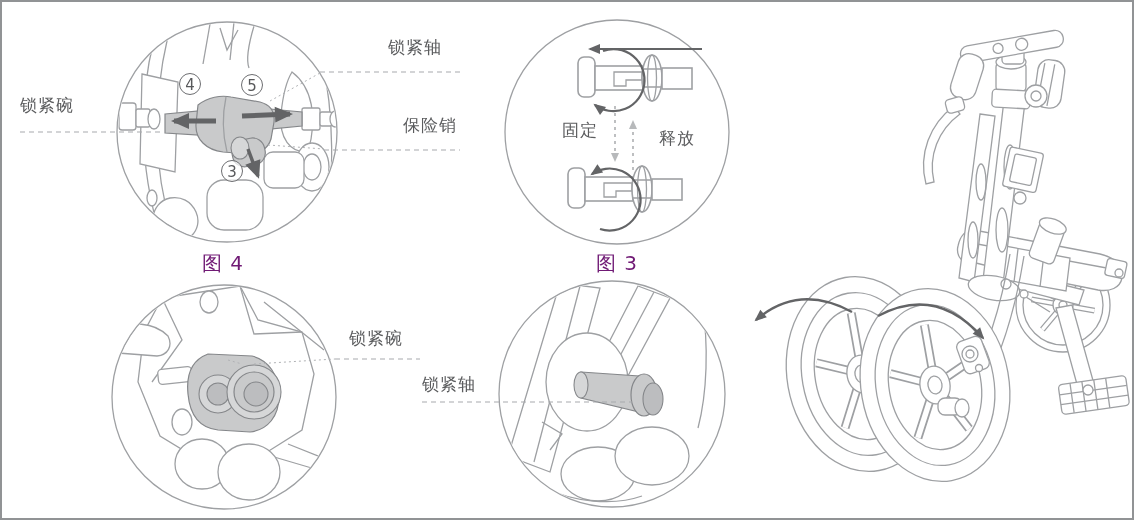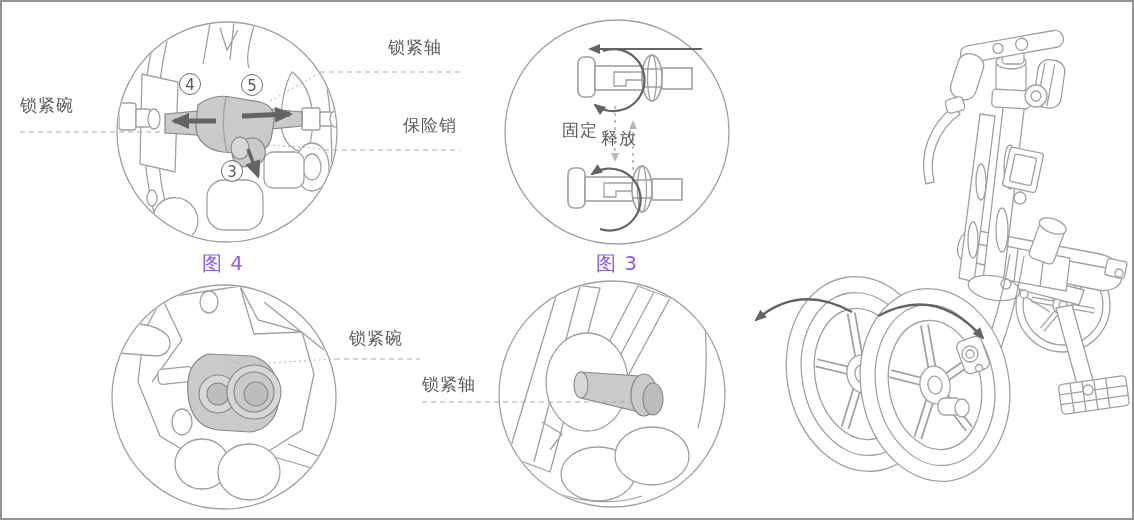--- a/index.html
+++ b/index.html
@@ -16,21 +16,21 @@
   .lbl{
     position:absolute;
     color:#5b5c5e;
     font-size:17px;
     letter-spacing:1px;
     white-space:nowrap;
     line-height:1.1;
   }
   .cap{
     position:absolute;
-    color:#8b5cf6;
+    color:#701a75;
     font-size:20px;
     letter-spacing:1px;
     white-space:nowrap;
   }
   .stepnum{
     position:absolute;
     width:22px;height:22px;
     border:1.5px solid #6d6e71;
     border-radius:50%;
     color:#58595b;
@@ -340,18 +340,18 @@
   <div class="lbl" style="left:401px;top:114px">保险销</div>
 
   <div class="stepnum" style="left:177px;top:71px">4</div>
   <div class="stepnum" style="left:239px;top:72px">5</div>
   <div class="stepnum" style="left:219px;top:158px">3</div>
 
   <div class="cap" style="left:200px;top:248px">图 4</div>
   <div class="cap" style="left:594px;top:248px">图 3</div>
 
   <div class="lbl" style="left:560px;top:119px">固定</div>
-  <div class="lbl" style="left:599px;top:127px">释放</div>
+  <div class="lbl" style="left:657px;top:127px">释放</div>
 
   <div class="lbl" style="left:347px;top:327px">锁紧碗</div>
   <div class="lbl" style="left:420px;top:373px">锁紧轴</div>
 
 </div>
 
 </body></html>

